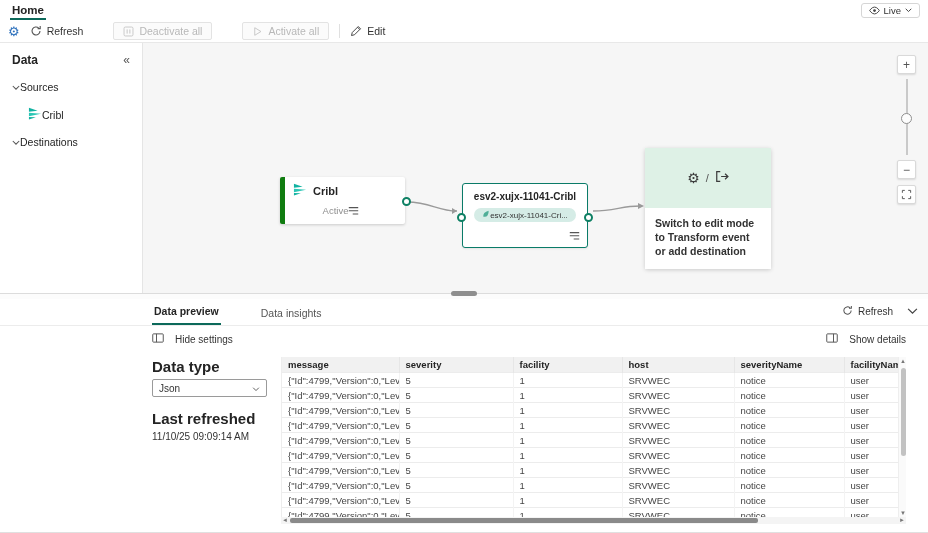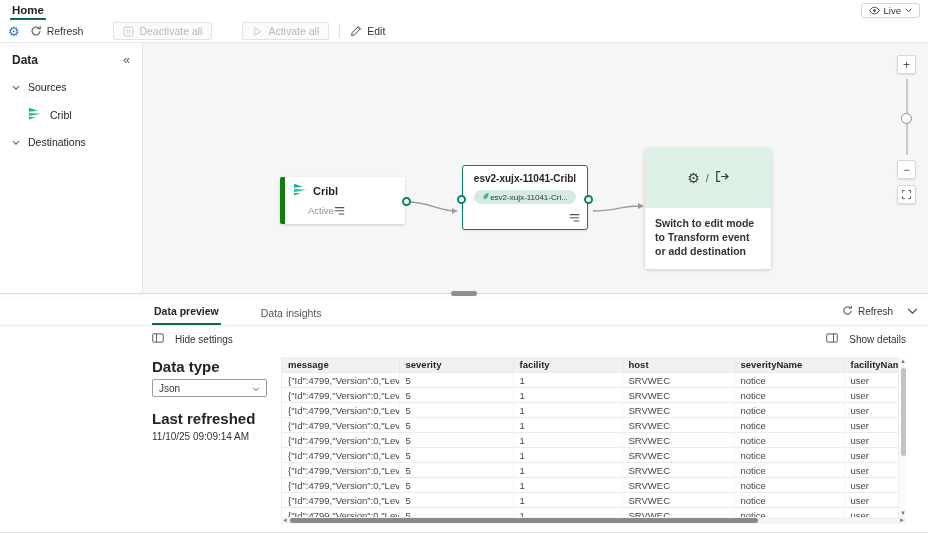--- a/index.html
+++ b/index.html
@@ -21,33 +21,33 @@
   .tb-gear { color:#2f72bd; font-size:13px; line-height:1; }
   .tb-disabled { border:1px solid #e3e3e3; background:#fbfbfb; border-radius:2px; padding:2px 9px; color:#b8b8b8; cursor:default;margin-left:20px; }
   .tb-divider { width:1px; height:14px; background:#e0e0e0; }
 
   
   .main { height:250px; display:flex; }
   .sidebar { width:143px; background:#fff; border-right:1px solid #e5e5e5; padding:10px 12px; flex:none; }
   .sb-head { display:flex; justify-content:space-between; align-items:center; margin-bottom:14px; }
   .sb-title { font-size:12px; font-weight:bold; }
   .sb-collapse { font-size:12px; color:#555; cursor:pointer; line-height:1; }
-  .tree-row { display:flex; align-items:center; gap:8px; font-size:10.5px; margin-bottom:14px; cursor:pointer; }
+  .tree-row { display:flex; align-items:center; gap:0; font-size:10.5px; margin-bottom:14px; cursor:pointer; }
   .tree-leaf { margin-left:16px; }
   .canvas { flex:1; position:relative; background:#f6f6f6; overflow:hidden; }
 
   
   .node-source { position:absolute; left:137px; top:134px; width:125px; height:47px; background:#fff;
     border-radius:2px; box-shadow:0 1px 3px rgba(0,0,0,.18); border-left:5px solid #107c10; cursor:pointer; }
   .ns-title { display:flex; align-items:center; gap:6px; font-size:11px; font-weight:bold; padding:6px 8px 0; }
-  .ns-bottom { position:absolute; bottom:5px; left:23px; right:8px; display:flex; justify-content:flex-start; align-items:center; }
+  .ns-bottom { position:absolute; bottom:5px; left:0; right:8px; display:flex; justify-content:center; align-items:center; }
   .ns-status { font-size:9.5px; color:#8f8f8f; }
   .menu-icon { color:#555; cursor:pointer; }
 
-  .node-pipe { position:absolute; left:319px; top:122px; width:126px; height:65px; background:#fff;
+  .node-pipe { position:absolute; left:319px; top:140px; width:126px; height:65px; background:#fff;
     border:1.5px solid #0a7b68; border-radius:3px; box-shadow:0 1px 2px rgba(0,0,0,.08); cursor:pointer; }
   .np-title { font-size:10px; font-weight:bold; text-align:center; padding:7px 4px 0; white-space:nowrap; }
   .np-pill { margin:6px auto 0; width:fit-content; max-width:110px; display:flex; align-items:center; gap:0;
     background:#d5ece6; border-radius:9px; padding:2px 8px; font-size:8px; color:#333; white-space:nowrap; overflow:hidden; }
   .np-menu { position:absolute; right:7px; bottom:3px; }
 
   .port { position:absolute; width:9px; height:9px; border-radius:50%; background:#fff; border:2px solid #0e8064; }
 
   .hint-card { position:absolute; left:502px; top:105px; width:126px; box-shadow:0 1px 4px rgba(0,0,0,.18); border-radius:2px; }
   .hint-top { height:60px; background:#def1e6; display:flex; align-items:center; justify-content:center; gap:6px; color:#3b3b3b; }

